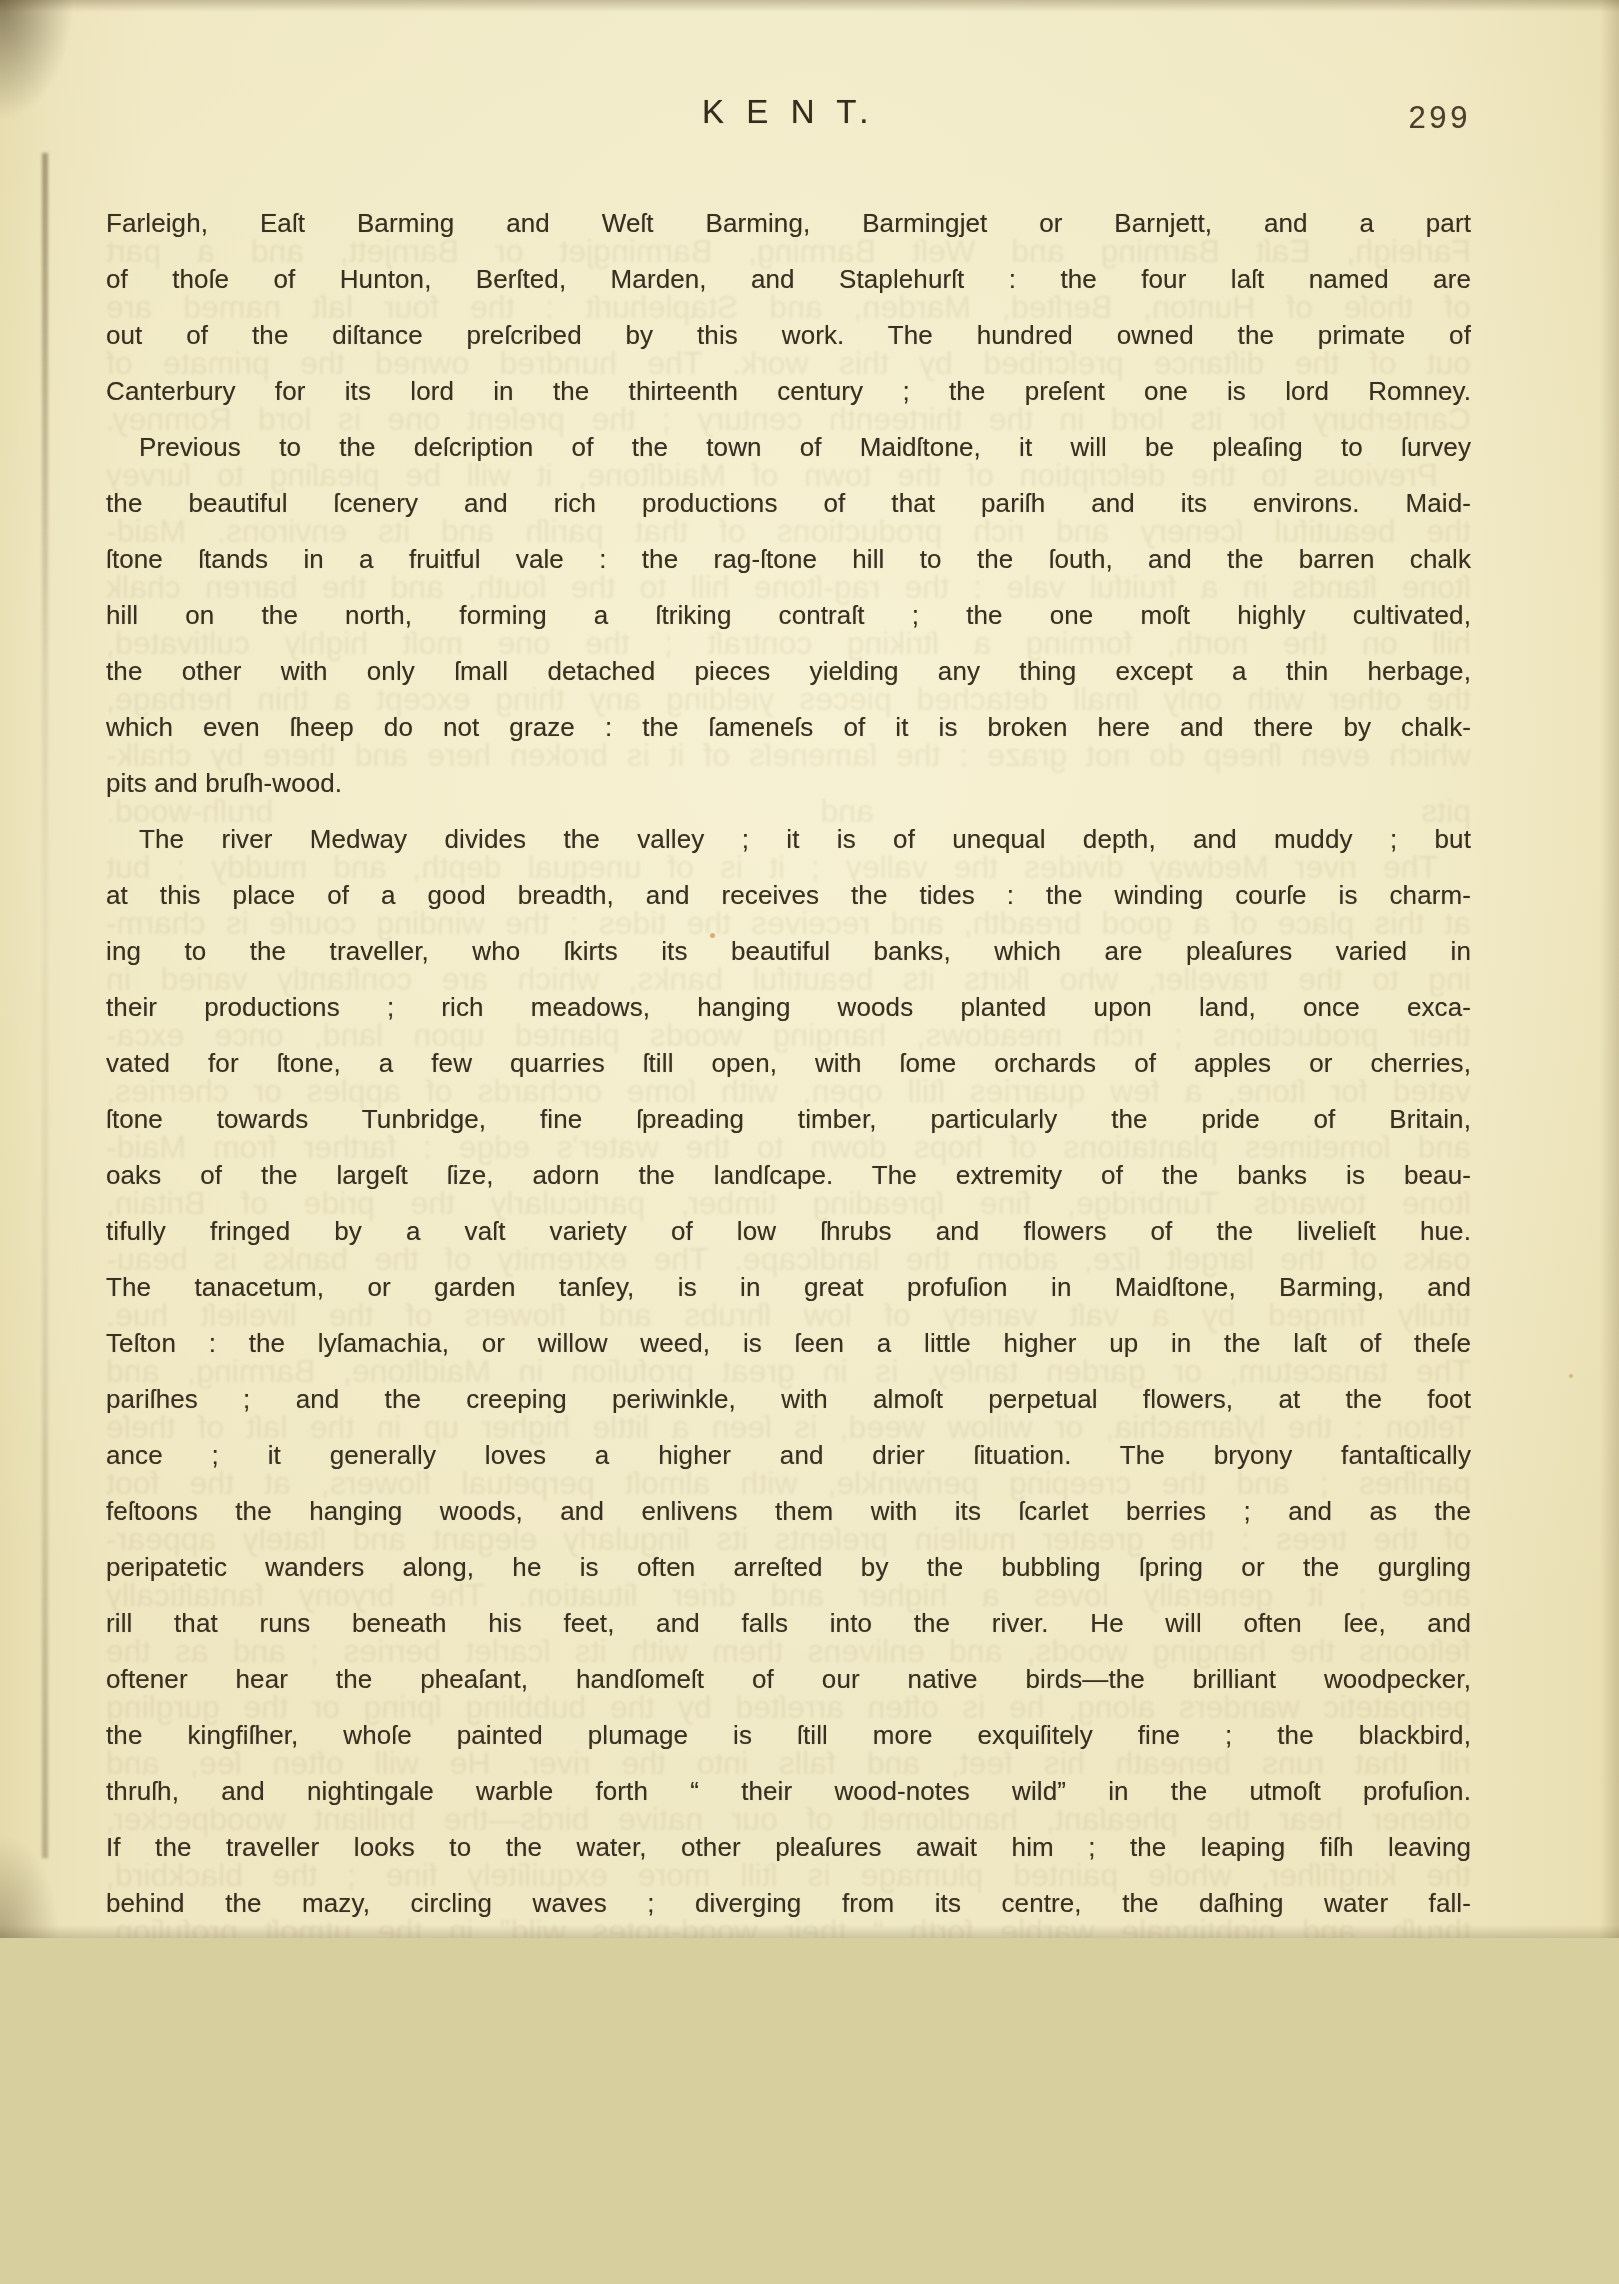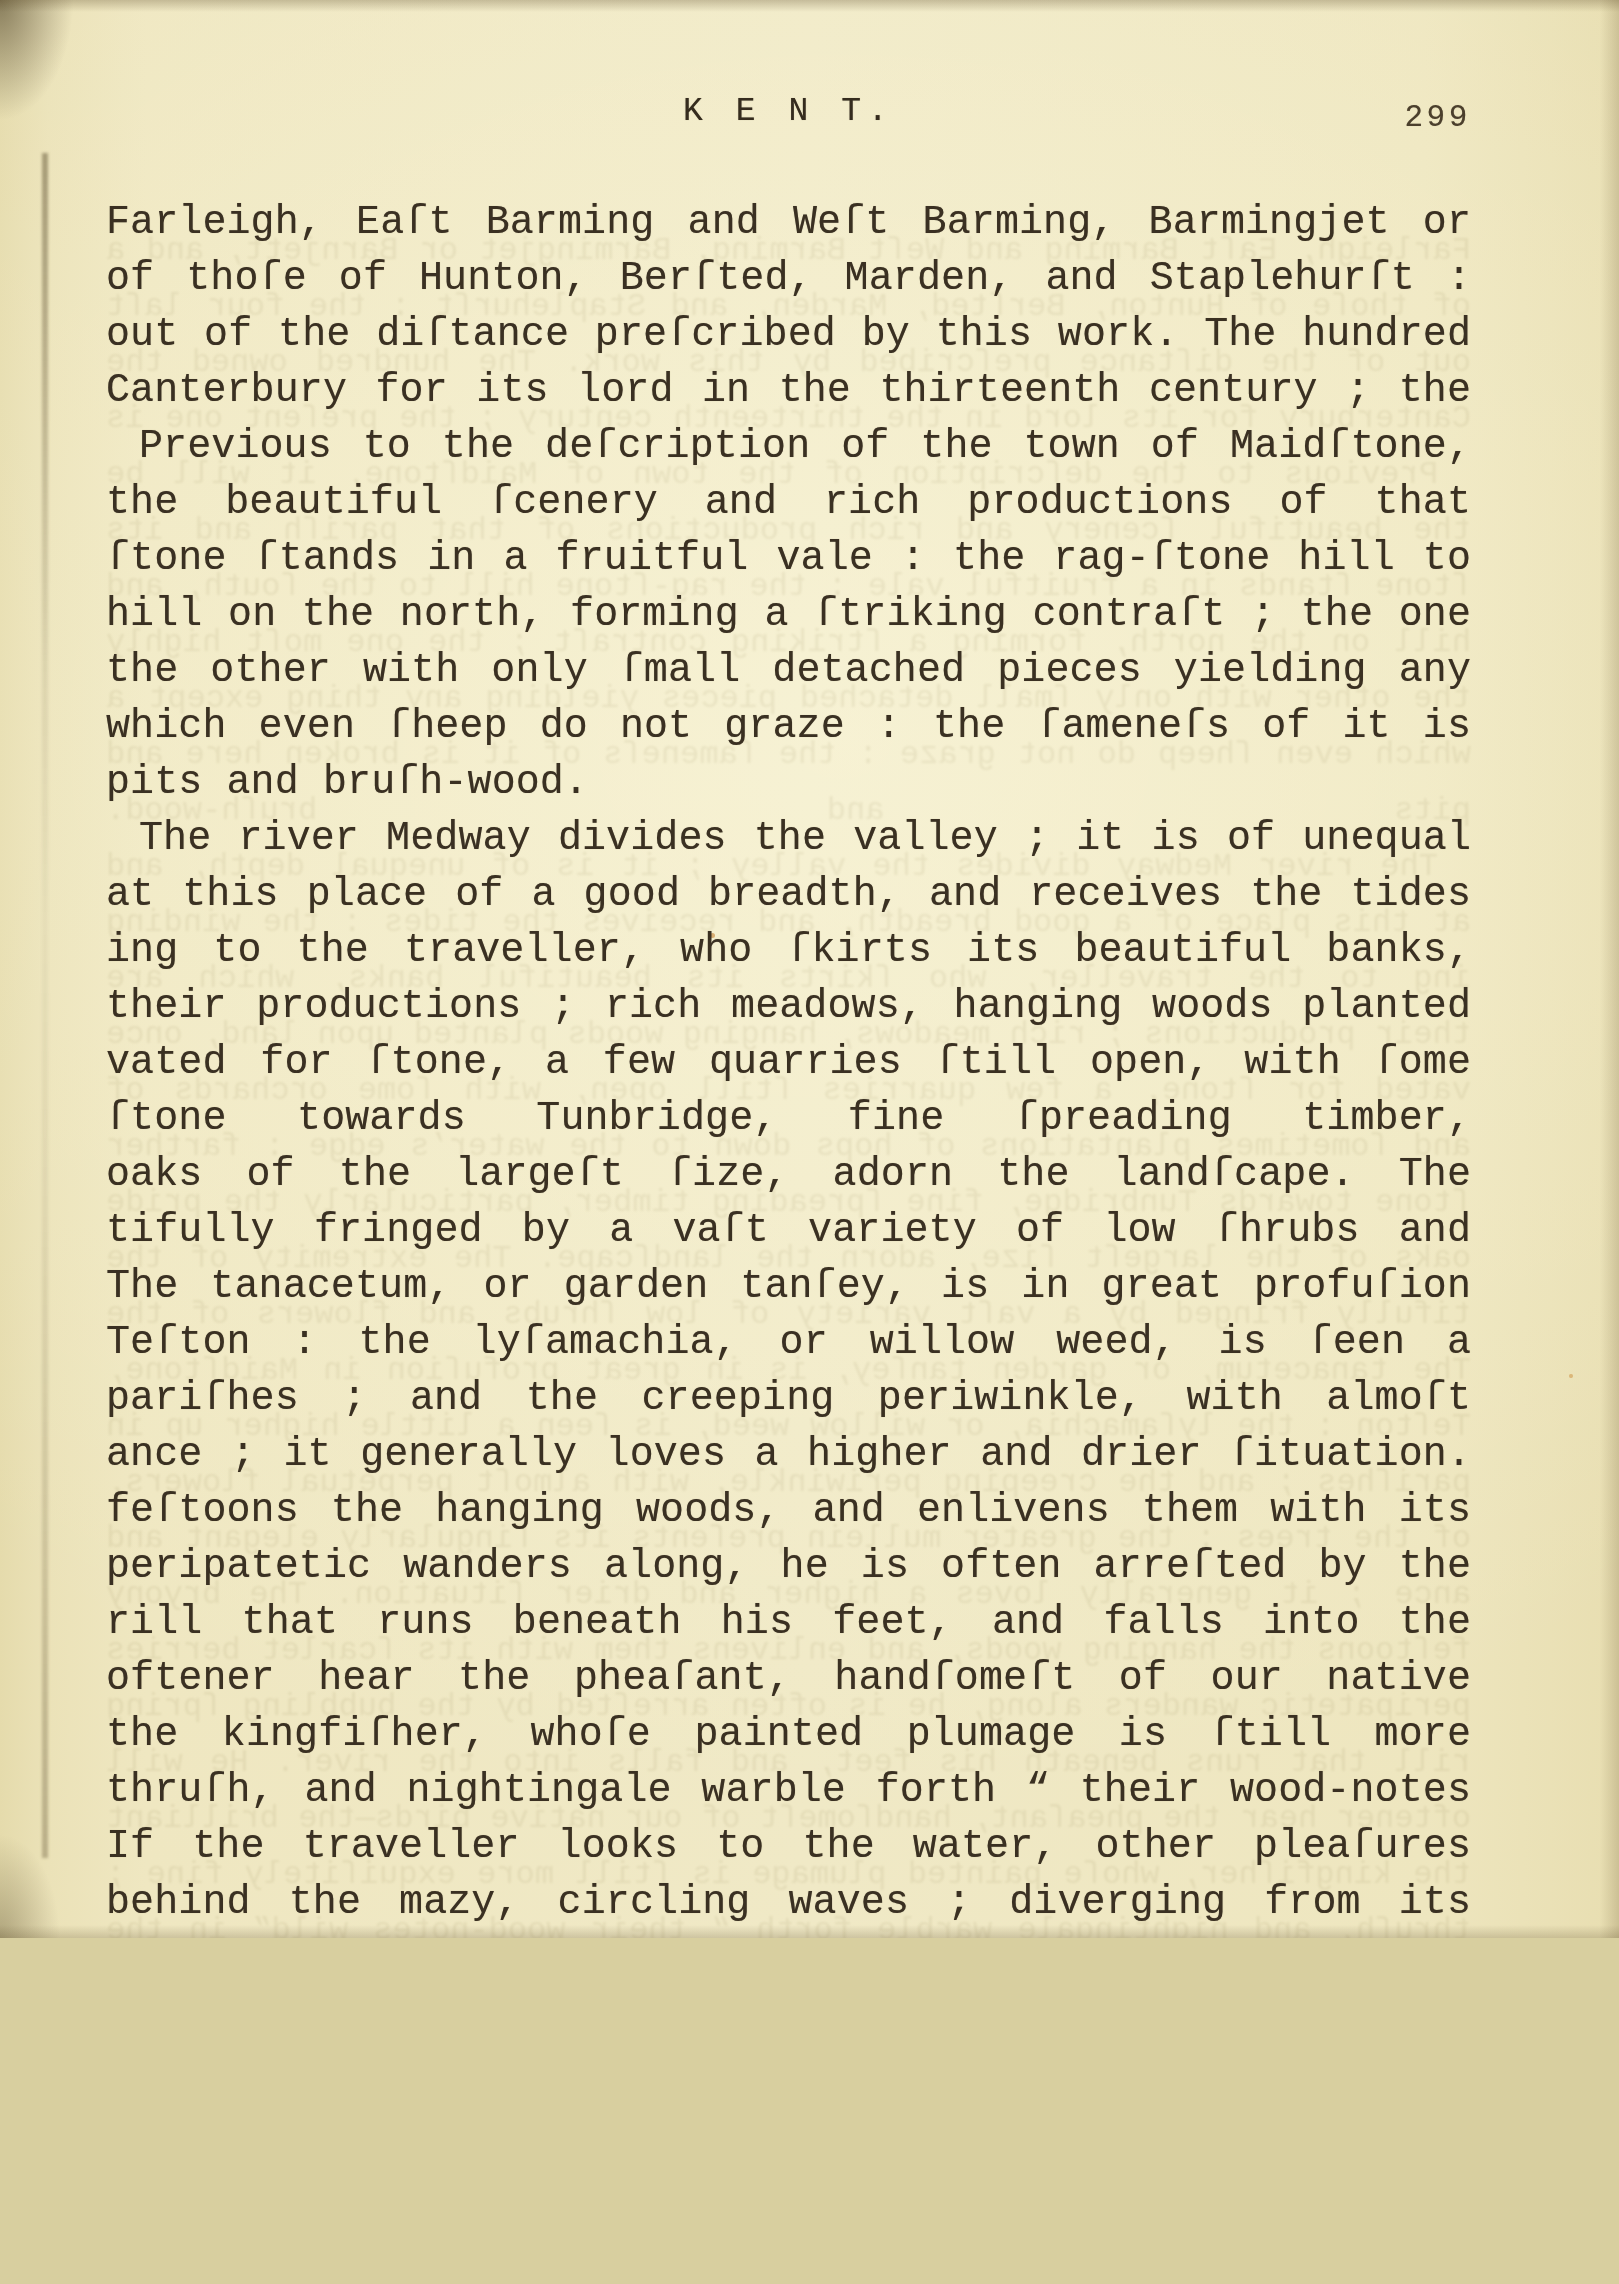--- a/index.html
+++ b/index.html
@@ -1,20 +1,20 @@
 <!DOCTYPE html>
 <html style="font-size:11.6px"><head>
 <meta charset="utf-8">
 <style>
   html,body{margin:0;padding:0;background:#d8cf9f;}
   .scan{
     position:relative;
     width:1619px;height:1938px;
     overflow:hidden;
-    font-family:Liberation Mono, monospace;
+    font-family:Liberation Sans, sans-serif;
     background:
       radial-gradient(130% 90% at 52% 38%, rgba(255,252,228,.45), rgba(255,252,228,0) 62%),
       linear-gradient(90deg,#e5dbac 0,#ebe2b8 3%,#efe7c1 9%,#f0e9c6 50%,#eee6bf 88%,#e8deb1 100%),
       #efe8c3;
   }
   
   .edge-top{position:absolute;top:0;left:0;right:0;height:11.6px;
     background:linear-gradient(180deg,rgba(82,64,30,.28),rgba(82,64,30,0));}
   .edge-bottom{position:absolute;bottom:0;left:0;right:0;height:13px;
     background:linear-gradient(0deg,rgba(82,64,30,.22),rgba(82,64,30,0));}
@@ -39,21 +39,21 @@
   
   .header{position:absolute;left:106px;width:1365px;top:93px;height:51px;color:#352c1e;}
   .running-title{position:absolute;left:0;right:0;text-align:center;
     font-size:33px;letter-spacing:6.6px;
     text-shadow:0 0 0.7px rgba(53,44,30,.5);}
   .page-number{position:absolute;right:0;top:7.3px;font-size:31px;letter-spacing:3.6px;
     color:#4b3f2c;text-shadow:0 0 0.7px rgba(75,63,44,.4);margin-left:40px;}
 
   
   .bodytext{position:absolute;left:106px;top:195px;width:1365px;color:#3a3022;
-    font-size:40px;
+    font-size:26px;
     text-shadow:0 0 0.7px rgba(58,48,34,.45);
     letter-spacing:0.1px;}
   .line{height:56px;line-height:56px;text-align:justify;text-align-last:justify;
     overflow:hidden;}
   .line.indent{text-indent:33px;}
   .line.no-just{text-align:left;text-align-last:left;}
 
   
   .ghost{position:absolute;left:106px;top:223px;width:1365px;
     font-size:32px;color:rgba(125,111,62,1);

